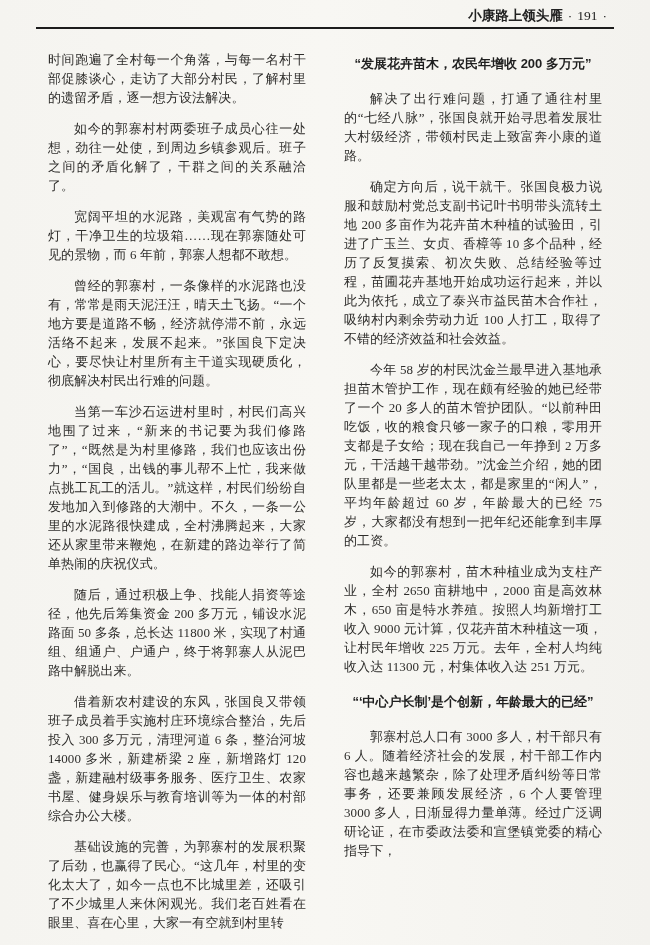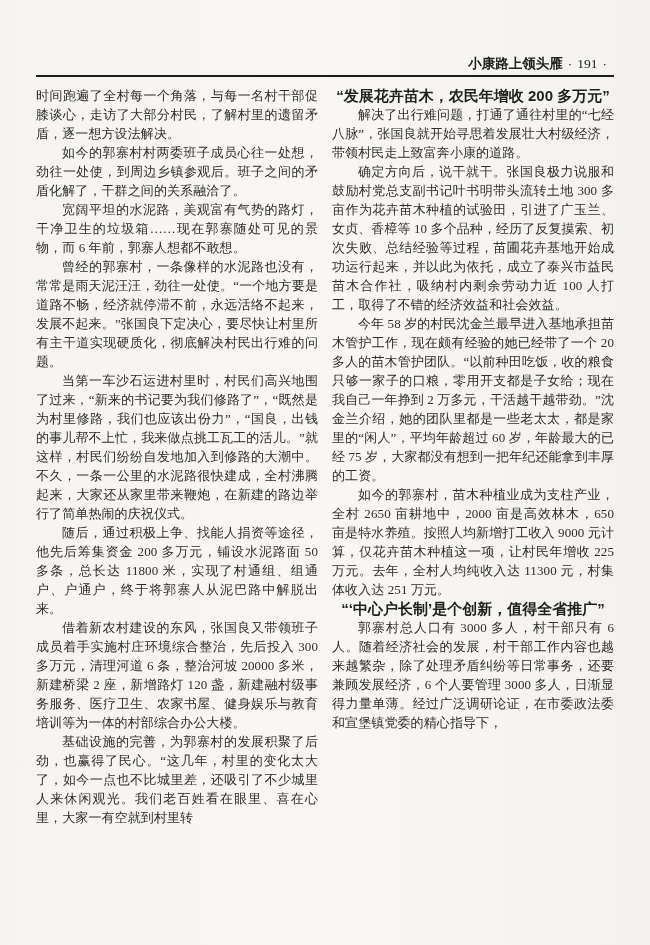--- a/index.html
+++ b/index.html
@@ -17,50 +17,49 @@
     background: linear-gradient(90deg, #f5f4f0 0%, #f8f7f3 50%, #f3f2ee 100%);
   }
   .header {
     text-align: right;
     font-size: 13.5px;
     font-weight: bold;
     line-height: 17px;
     color: #222;
     font-family: "Liberation Sans", "DejaVu Sans", sans-serif;
     padding-right: 2px;
-    margin-top: 48px;
   }
   .header .sep { margin: 0 5px; font-weight: normal; }
   .header .pagenum { font-family: "Liberation Serif", "DejaVu Serif", serif; font-weight: normal; }
   .rule {
     border-top: 2px solid #1c1c1c;
     margin-top: 3px;
     margin-bottom: 9px;
   }
   .columns {
     display: flex;
     gap: 14px;
   }
   .col {
     width: 282px;
     flex: 0 0 282px;
   }
   p.body {
-    margin: 0;
+    margin: 12px;
     font-size: 13px;
     line-height: 19px;
     text-align: justify;
     text-justify: inter-ideograph;
     letter-spacing: 0.1px;
     color: #2e2d2b;
   }
   p.body.ind { text-indent: 2em; }
   p.subhead {
-    margin: 0;
-    font-size: 15px;
+    margin: 16px;
+    font-size: 13px;
     line-height: 19px;
     text-align: center;
     font-weight: bold;
     color: #1f1f1f;
     font-family: "Liberation Sans", "DejaVu Sans", sans-serif;
   }
 </style>
 </head>
 <body>
 
@@ -71,31 +70,31 @@
   </div>
 
   <div class="rule"></div>
 
   <div class="columns">
 
     <div class="col">
       <p class="body">时间跑遍了全村每一个角落，与每一名村干部促膝谈心，走访了大部分村民，了解村里的遗留矛盾，逐一想方设法解决。</p>
       <p class="body ind">如今的郭寨村村两委班子成员心往一处想，劲往一处使，到周边乡镇参观后。班子之间的矛盾化解了，干群之间的关系融洽了。</p>
       <p class="body ind">宽阔平坦的水泥路，美观富有气势的路灯，干净卫生的垃圾箱……现在郭寨随处可见的景物，而 6 年前，郭寨人想都不敢想。</p>
-      <p class="body ind">曾经的郭寨村，一条像样的水泥路也没有，常常是雨天泥汪汪，劲往一处使。“一个地方要是道路不畅，经济就停滞不前，永远活络不起来，发展不起来。”张国良下定决心，要尽快让村里所有主干道实现硬质化，彻底解决村民出行难的问题。</p>
+      <p class="body ind">曾经的郭寨村，一条像样的水泥路也没有，常常是雨天泥汪汪，晴天土飞扬。“一个地方要是道路不畅，经济就停滞不前，永远活络不起来，发展不起来。”张国良下定决心，要尽快让村里所有主干道实现硬质化，彻底解决村民出行难的问题。</p>
       <p class="body ind">当第一车沙石运进村里时，村民们高兴地围了过来，“新来的书记要为我们修路了”，“既然是为村里修路，我们也应该出份力”，“国良，出钱的事儿帮不上忙，我来做点挑工瓦工的活儿。”就这样，村民们纷纷自发地加入到修路的大潮中。不久，一条一公里的水泥路很快建成，全村沸腾起来，大家还从家里带来鞭炮，在新建的路边举行了简单热闹的庆祝仪式。</p>
       <p class="body ind">随后，通过积极上争、找能人捐资等途径，他先后筹集资金 200 多万元，铺设水泥路面 50 多条，总长达 11800 米，实现了村通组、组通户、户通户，终于将郭寨人从泥巴路中解脱出来。</p>
-      <p class="body ind">借着新农村建设的东风，张国良又带领班子成员着手实施村庄环境综合整治，先后投入 300 多万元，清理河道 6 条，整治河坡 20000 多米，新建桥梁 2 座，新增路灯 120 盏，新建融村级事务服务、医疗卫生、农家书屋、健身娱乐与教育培训等为一体的村部综合办公大楼。</p>
+      <p class="body ind">借着新农村建设的东风，张国良又带领班子成员着手实施村庄环境综合整治，先后投入 300 多万元，清理河道 6 条，整治河坡 14000 多米，新建桥梁 2 座，新增路灯 120 盏，新建融村级事务服务、医疗卫生、农家书屋、健身娱乐与教育培训等为一体的村部综合办公大楼。</p>
       <p class="body ind">基础设施的完善，为郭寨村的发展积聚了后劲，也赢得了民心。“这几年，村里的变化太大了，如今一点也不比城里差，还吸引了不少城里人来休闲观光。我们老百姓看在眼里、喜在心里，大家一有空就到村里转</p>
     </div>
 
     <div class="col">
       <p class="subhead">“发展花卉苗木，农民年增收 200 多万元”</p>
       <p class="body ind">解决了出行难问题，打通了通往村里的“七经八脉”，张国良就开始寻思着发展壮大村级经济，带领村民走上致富奔小康的道路。</p>
-      <p class="body ind">确定方向后，说干就干。张国良极力说服和鼓励村党总支副书记叶书明带头流转土地 300 多亩作为花卉苗木种植的试验田，引进了广玉兰、女贞、香樟等 10 多个品种，经历了反复摸索、初次失败、总结经验等过程，苗圃花卉基地开始成功运行起来，并以此为依托，成立了泰兴市益民苗木合作社，吸纳村内剩余劳动力近 100 人打工，取得了不错的经济效益和社会效益。</p>
+      <p class="body ind">确定方向后，说干就干。张国良极力说服和鼓励村党总支副书记叶书明带头流转土地 200 多亩作为花卉苗木种植的试验田，引进了广玉兰、女贞、香樟等 10 多个品种，经历了反复摸索、初次失败、总结经验等过程，苗圃花卉基地开始成功运行起来，并以此为依托，成立了泰兴市益民苗木合作社，吸纳村内剩余劳动力近 100 人打工，取得了不错的经济效益和社会效益。</p>
       <p class="body ind">今年 58 岁的村民沈金兰最早进入基地承担苗木管护工作，现在颇有经验的她已经带了一个 20 多人的苗木管护团队。“以前种田吃饭，收的粮食只够一家子的口粮，零用开支都是子女给；现在我自己一年挣到 2 万多元，干活越干越带劲。”沈金兰介绍，她的团队里都是一些老太太，都是家里的“闲人”，平均年龄超过 60 岁，年龄最大的已经 75 岁，大家都没有想到一把年纪还能拿到丰厚的工资。</p>
       <p class="body ind">如今的郭寨村，苗木种植业成为支柱产业，全村 2650 亩耕地中，2000 亩是高效林木，650 亩是特水养殖。按照人均新增打工收入 9000 元计算，仅花卉苗木种植这一项，让村民年增收 225 万元。去年，全村人均纯收入达 11300 元，村集体收入达 251 万元。</p>
-      <p class="subhead">“‘中心户长制’是个创新，值得全省推广”</p>
+      <p class="subhead">“‘中心户长制’是个创新，年龄最大的已经”</p>
       <p class="body ind">郭寨村总人口有 3000 多人，村干部只有 6 人。随着经济社会的发展，村干部工作内容也越来越繁杂，除了处理矛盾纠纷等日常事务，还要兼顾发展经济，6 个人要管理 3000 多人，日渐显得力量单薄。经过广泛调研论证，在市委政法委和宣堡镇党委的精心指导下，</p>
     </div>
 
   </div>
 </div>
 
 </body></html>

